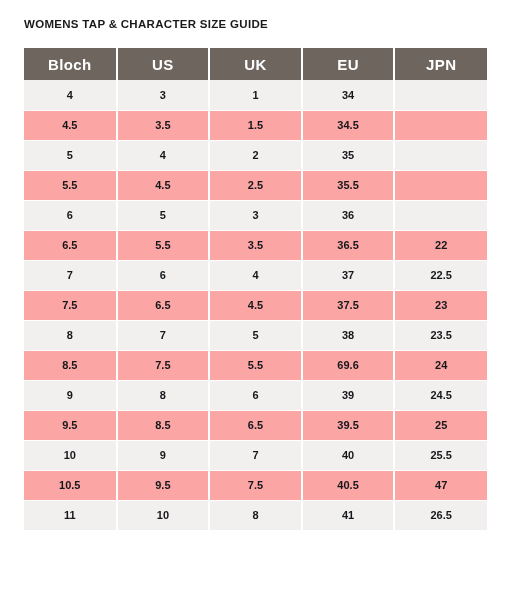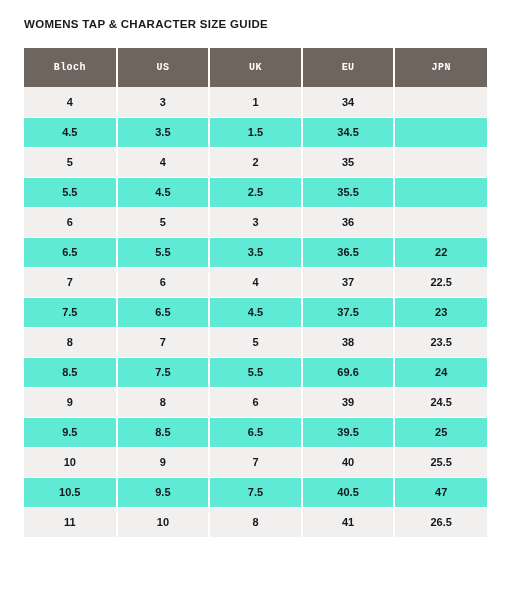--- a/index.html
+++ b/index.html
@@ -45,39 +45,38 @@
     height: 30px;
     text-align: center;
     vertical-align: middle;
     font-size: 11px;
     font-weight: bold;
     padding: 0;
   }
   table.size-table thead th {
     background: #6e655f;
     color: #ffffff;
-    height: 39px;
-    font-size: 10px;
+    height: 32px;
+    font-size: 15px;
     letter-spacing: 0.4px;
     border-left: 2px solid #ffffff;
     border-right: 2px solid #ffffff;
-    font-family: Liberation Mono, monospace;
   }
   table.size-table thead th:first-child { border-left: none; }
   table.size-table thead th:last-child { border-right: none; }
   table.size-table tbody td {
     color: #15171a;
     border-left: 2px solid #ffffff;
     border-right: 2px solid #ffffff;
     border-bottom: 1px solid #ffffff;
   }
   table.size-table tbody td:first-child { border-left: none; }
   table.size-table tbody td:last-child { border-right: none; }
   table.size-table tbody tr.row-odd td { background: #f2f0ef; }
-  table.size-table tbody tr.row-even td { background: #5eead4; }
+  table.size-table tbody tr.row-even td { background: #fca5a5; }
 </style>
 </head>
 <body>
 
 <div class="page">
 
   <div class="page-title">WOMENS TAP &amp; CHARACTER SIZE GUIDE</div>
 
   <div class="size-table-wrap">
     <table class="size-table">

